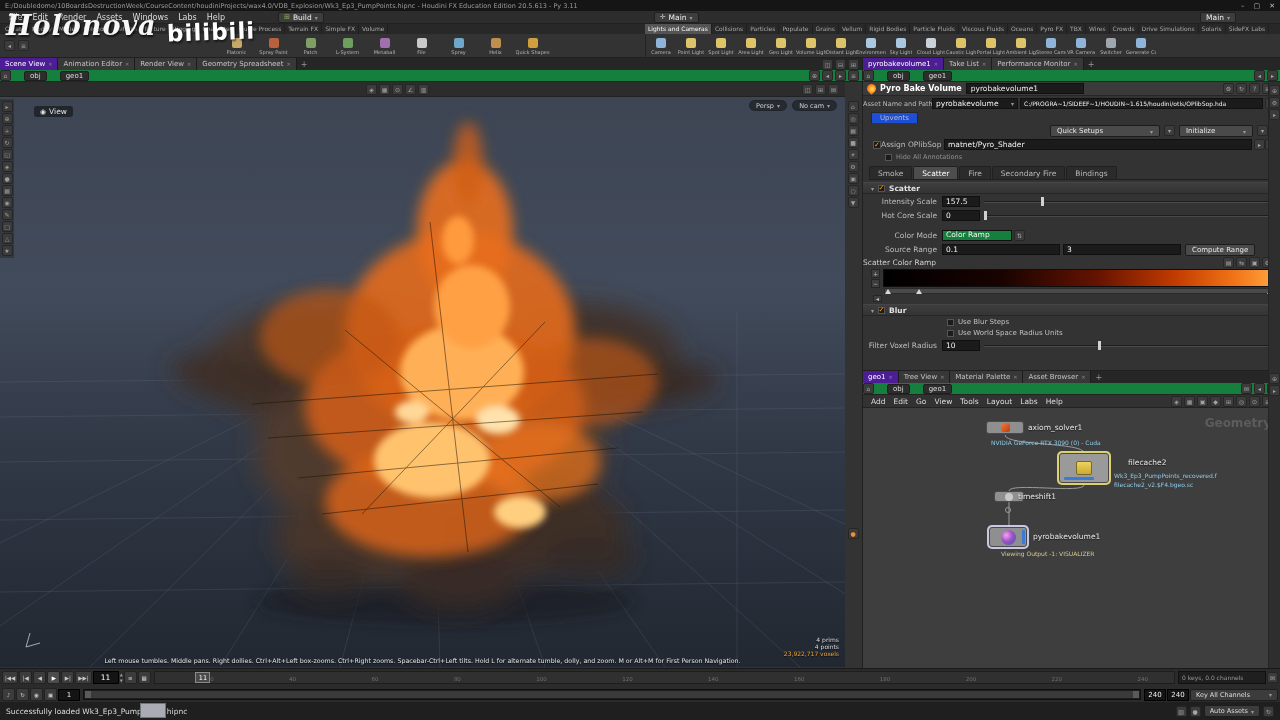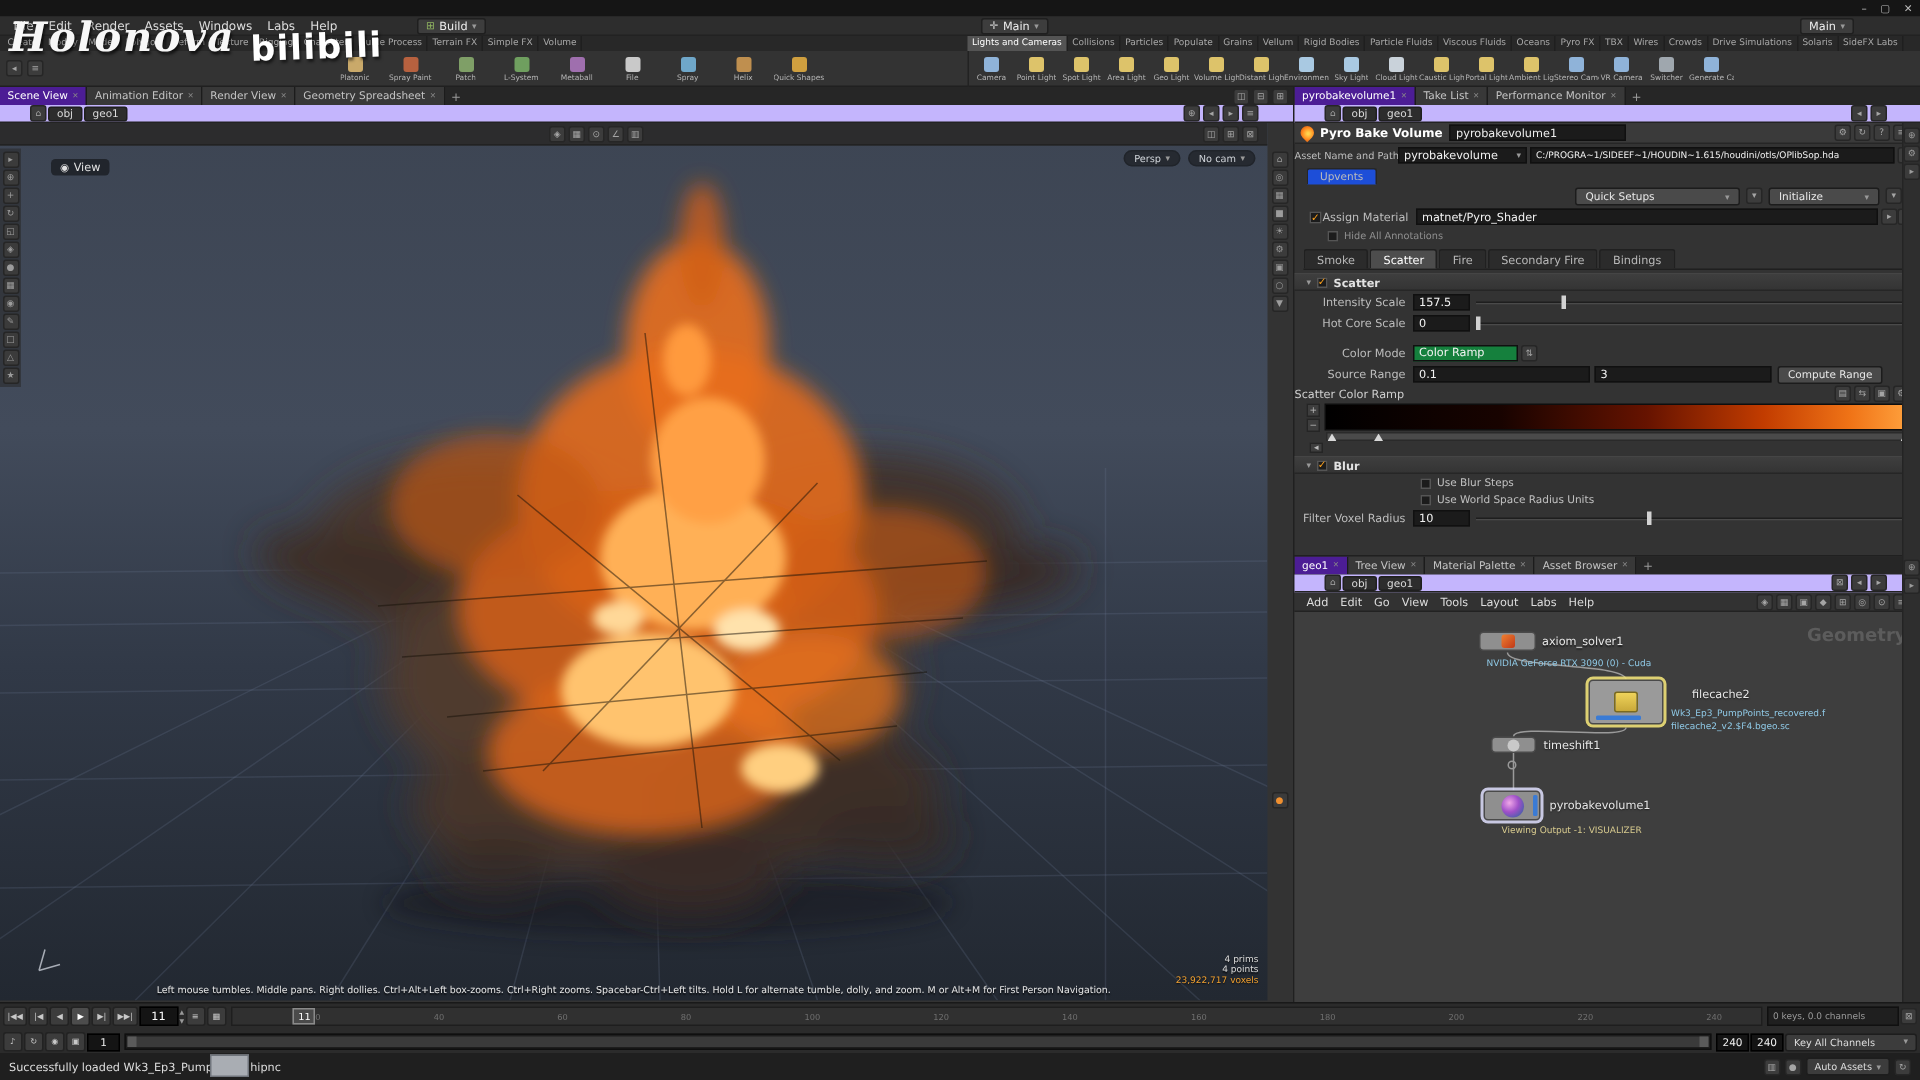--- a/index.html
+++ b/index.html
@@ -42,22 +42,22 @@
             margin-top:9px;transform:rotate(-2deg);letter-spacing:1px}
 
   
   .ptabrow{position:absolute;height:12px;background:#262626;display:flex;align-items:center;overflow:hidden}
   .ltab{display:flex;align-items:center;gap:3px;padding:0 5px;height:12px;background:#383838;
         border-right:1px solid #1c1c1c;color:#c4c4c4;font-size:7px;white-space:nowrap}
   .ptabrow .ltab:first-of-type{background:#4c1d95;color:#fff}
   .tclose{font-size:5px;color:#888}
   .tplus{padding:0 4px;color:#999;font-size:8px}
   .rowicons{margin-left:auto;display:flex;gap:2px;padding-right:3px}
-  .pathbar{position:absolute;height:12px;background:#c4b5fd;border-bottom:1px solid #232323;
-           display:flex;align-items:center;gap:1px;padding:0 20px}
+  .pathbar{position:absolute;height:12px;background:#15803d;border-bottom:1px solid #232323;
+           display:flex;align-items:center;gap:13px;padding:0 0}
   .crumb{padding:0 5px;background:#2d2d2d;border:1px solid #1f1f1f;height:10px;line-height:9px;
          border-radius:2px;color:#ddd;font-size:7px}
   .sicon{display:inline-flex;align-items:center;justify-content:center;width:11px;height:11px;
          background:#3c3c3c;border:1px solid #262626;border-radius:2px;font-size:6px;color:#a5a5a5}
 
   
   .viewport{position:absolute;left:0;top:82px;width:845px;height:585px;overflow:hidden;
             background:linear-gradient(180deg,#3d4553 0%,#424b5b 35%,#313947 62%,#222831 100%)}
   .vp-toolbar{position:absolute;left:0;top:0;width:845px;height:15px;background:rgba(42,42,42,.92);
               border-bottom:1px solid #222;display:flex;align-items:center;z-index:20}
@@ -156,20 +156,21 @@
   .statusbar{position:absolute;left:0;top:702px;width:1280px;height:18px;background:#1f1f1f;
              display:flex;align-items:center;gap:6px;padding:0 6px;font-size:7.5px;color:#dedede}
   .artifact{position:absolute;left:140px;top:703px;width:26px;height:15px;background:#a9adb3;border:1px solid #70757c}
 </style>
 </head>
 <body>
 
 <div id="app">
 
   <div class="titlebar">
+    <span>E:/Doubledome/10BoardsDestructionWeek/CourseContent/houdiniProjects/wax4.0/VDB_Explosion/Wk3_Ep3_PumpPoints.hipnc - Houdini FX Education Edition 20.5.613 - Py 3.11</span>
     <span class="win-btns">
       <span>–</span>
       <span>▢</span>
       <span>✕</span>
     </span>
   </div>
 
   <div class="menubar">
     <span style="display:flex">
 
@@ -638,21 +639,21 @@
       <span class="sicon">▾</span>
       <span class="pbtn" style="width:74px;display:flex;justify-content:space-between">
         <span>Initialize</span>
         <span class="chev">▾</span>
       </span>
       <span class="sicon">▾</span>
     </div>
 
     <div class="prow">
       <span class="cb" style="margin-left:10px">✓</span>
-      <span class="plabel" style="width:58px">Assign Material</span>
+      <span class="plabel" style="width:58px">Assign OPlibSop</span>
       <span class="pfield" style="flex:1">matnet/Pyro_Shader</span>
       <span class="sicon" style="margin-left:2px">▸</span>
       <span class="sicon">≡</span>
     </div>
 
     <div class="prow" style="height:10px">
       <span class="cb" style="margin-left:22px;width:7px;height:7px"></span>
       <span style="margin-left:4px;font-size:6.5px;color:#909090">Hide All Annotations</span>
     </div>
 
@@ -834,21 +835,21 @@
         <span class="nicon" style="width:16px;height:14px;background:linear-gradient(180deg,#efd35a,#c9a93a);border:1px solid #7a6a20"></span>
         <span style="position:absolute;left:4px;bottom:2px;width:30px;height:3px;background:#3a7bd5;border-radius:1px"></span>
       </div>
       <span class="nlabel" style="left:265px;top:50px">filecache2</span>
       <span class="nnote" style="left:251px;top:64px">Wk3_Ep3_PumpPoints_recovered.f</span>
       <span class="nnote" style="left:251px;top:73px">filecache2_v2.$F4.bgeo.sc</span>
 
       <div class="node" style="left:131px;top:83px;width:30px;height:11px">
         <span class="nicon" style="width:8px;height:8px;background:#c9c9c9;border-radius:50%"></span>
       </div>
-      <span class="nlabel" style="left:166px;top:84px">timeshift1</span>
+      <span class="nlabel" style="left:155px;top:84px">timeshift1</span>
       <span style="position:absolute;left:142px;top:99px;width:6px;height:6px;border:1px solid #999;border-radius:50%"></span>
 
       <div class="node" style="left:126px;top:119px;width:38px;height:20px;box-shadow:0 0 0 2px rgba(225,225,255,0.85)">
         <span class="nicon" style="width:15px;height:15px;border-radius:50%;background:radial-gradient(circle at 35% 35%,#f0a8e8,#a050c8 45%,#4060a8 85%)"></span>
         <span class="flagbar"></span>
       </div>
       <span class="nlabel" style="left:170px;top:124px">pyrobakevolume1</span>
       <span class="nnote warn" style="left:138px;top:142px">Viewing Output -1: VISUALIZER</span>
     </div>
   </div>

